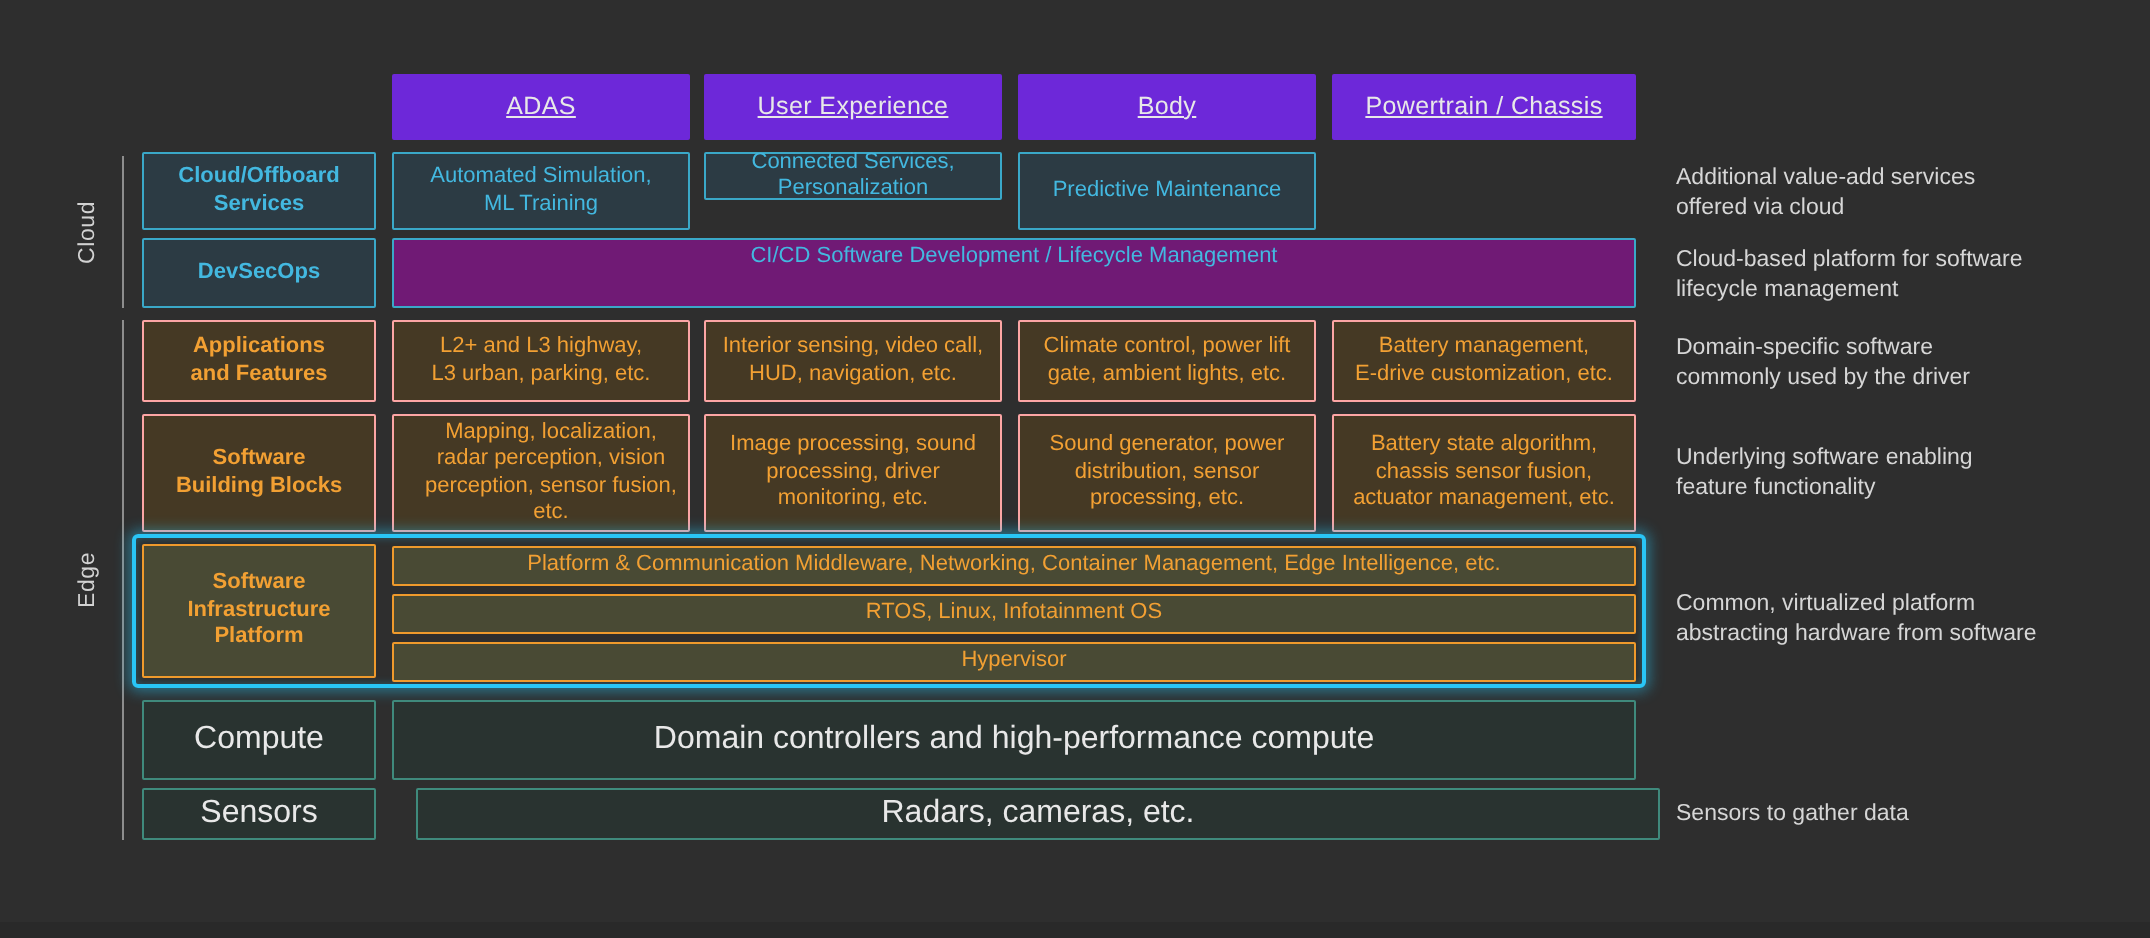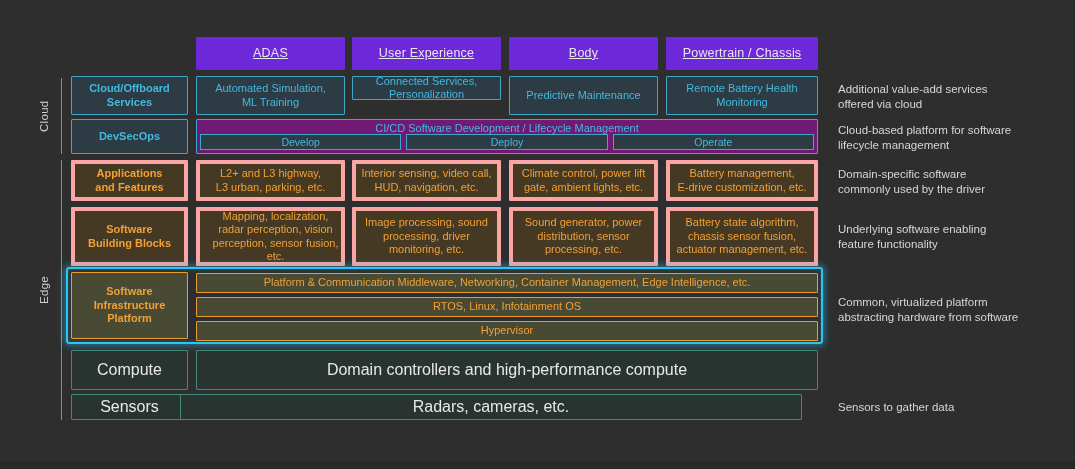--- a/index.html
+++ b/index.html
@@ -91,21 +91,21 @@
     display: flex;
     align-items: center;
     justify-content: center;
     background: #2c3b44;
     box-sizing: border-box;
   }
 
   
   .orange {
     background: #453924;
-    border: 4px solid #fca5a5;
+    border: 1px solid #fca5a5;
     color: #f2a033;
     font-size: 11px;
   }
   .orange.bold { font-weight: bold; }
 
   
   .olive {
     background: #494a34;
     border: 1px solid #ef9a2c;
     color: #f2a033;
@@ -177,34 +177,27 @@
   <div class="box hdr" style="left:509px; top:37px; width:149px; height:33px;">Body</div>
   <div class="box hdr" style="left:666px; top:37px; width:152px; height:33px;">Powertrain / Chassis</div>
 
   <div class="box cyan bold" style="left: 71px; top: 76px; width: 117px; height: 39px; white-space: pre-line;">Cloud/Offboard
 Services</div>
   <div class="box cyan" style="left: 196px; top: 76px; width: 149px; height: 39px; white-space: pre-line;">Automated Simulation,
 ML Training</div>
   <div class="box cyan" style="left: 352px; top: 76px; width: 149px; height: 24px; white-space: pre-line;">Connected Services,
 Personalization</div>
   <div class="box cyan" style="left:509px; top:76px; width:149px; height:39px;">Predictive Maintenance</div>
-  <div class="box cyan" style="left: 666px; top: 76px; width: 152px; height: 39px; white-space: pre-line;">Remote Battery Health
-Monitoring</div>
   <div class="note" style="left: 838px; top: 82px; width: 225px; white-space: pre-line;">Additional value-add services
 offered via cloud</div>
 
   <div class="box cyan bold" style="left:71px; top:119px; width:117px; height:35px;">DevSecOps</div>
 
   <div class="box cicd" style="left:196px; top:119px; width:622px; height:35px; position:absolute;">
     <div class="cicd-title">CI/CD Software Development / Lifecycle Management</div>
-    <div class="cicd-sub-row">
-      <div class="cicd-sub">Develop</div>
-      <div class="cicd-sub">Deploy</div>
-      <div class="cicd-sub">Operate</div>
-    </div>
   </div>
   <div class="note" style="left: 838px; top: 123px; width: 225px; white-space: pre-line;">Cloud-based platform for software
 lifecycle management</div>
 
   <div class="box orange bold" style="left: 71px; top: 160px; width: 117px; height: 41px; white-space: pre-line;">Applications
 and Features</div>
   <div class="box orange" style="left: 196px; top: 160px; width: 149px; height: 41px; white-space: pre-line;">L2+ and L3 highway,
 L3 urban, parking, etc.</div>
   <div class="box orange" style="left: 352px; top: 160px; width: 149px; height: 41px; white-space: pre-line;">Interior sensing, video call,
 HUD, navigation, etc.</div>
@@ -243,17 +236,17 @@
   <div class="box olive" style="left:196px; top:297px; width:622px; height:20px;">RTOS, Linux, Infotainment OS</div>
   <div class="box olive" style="left:196px; top:321px; width:622px; height:20px;">Hypervisor</div>
 
   <div class="note" style="left: 838px; top: 295px; width: 225px; white-space: pre-line;">Common, virtualized platform
 abstracting hardware from software</div>
 
   <div class="box teal" style="left:71px; top:350px; width:117px; height:40px;">Compute</div>
   <div class="box teal" style="left:196px; top:350px; width:622px; height:40px;">Domain controllers and high-performance compute</div>
 
   <div class="box teal" style="left:71px; top:394px; width:117px; height:26px;">Sensors</div>
-  <div class="box teal" style="left:180px; top:394px; width:622px; height:26px;">Radars, cameras, etc.</div>
+  <div class="box teal" style="left:208px; top:394px; width:622px; height:26px;">Radars, cameras, etc.</div>
   <div class="note" style="left:838px; top:400px; width:225px;">Sensors to gather data</div>
 
   <div class="bottom-strip"></div>
 </div>
 
 </body></html>

